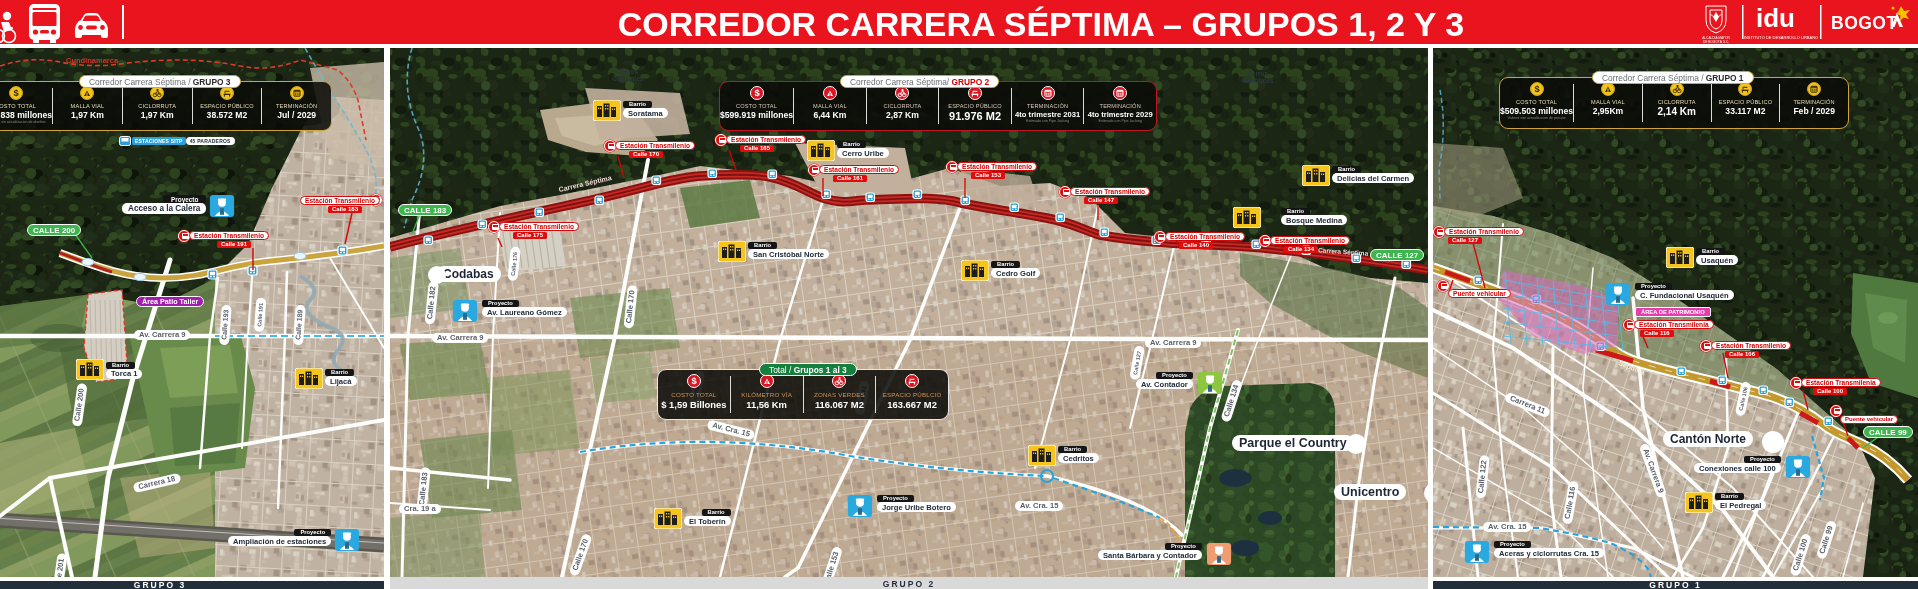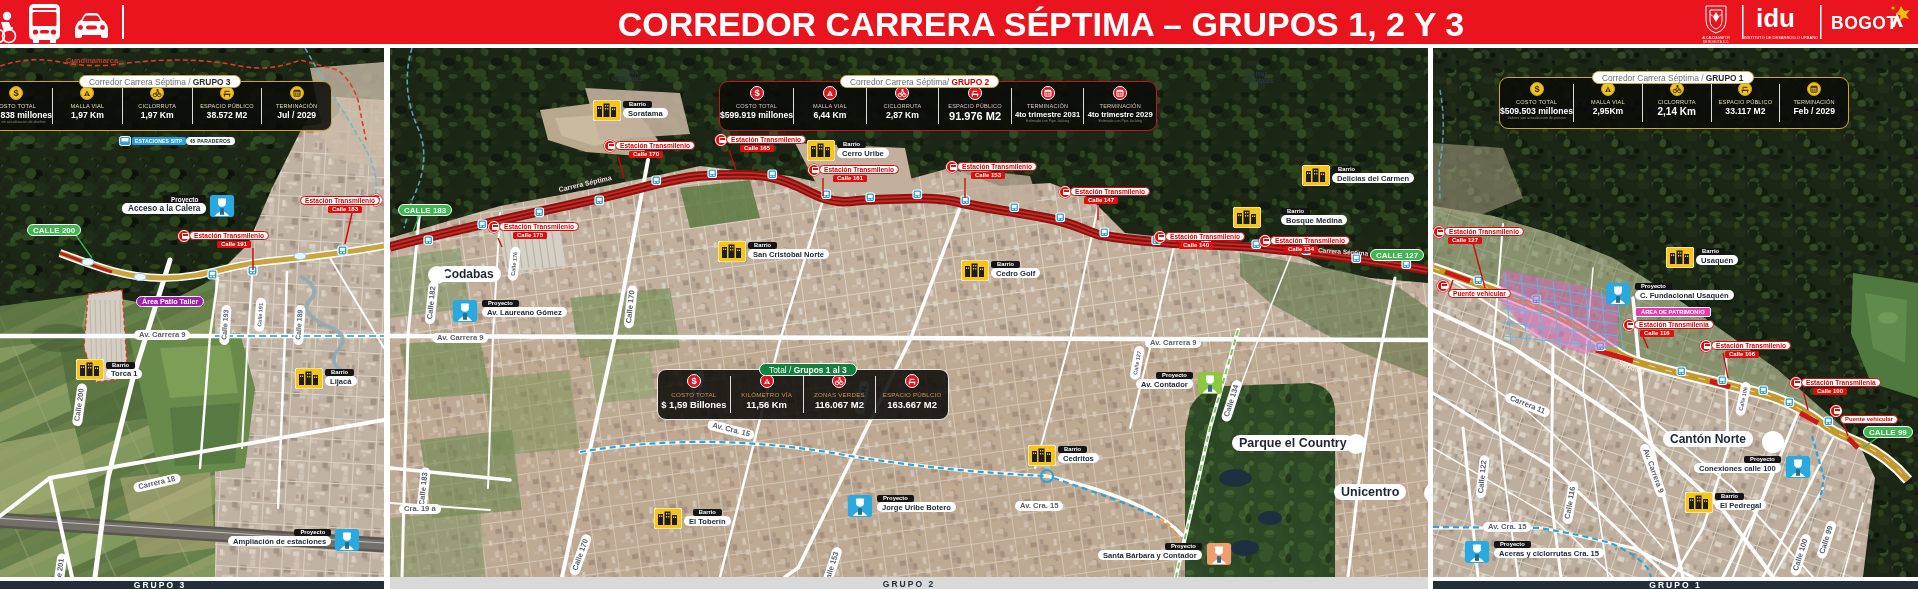--- a/index.html
+++ b/index.html
@@ -1140,21 +1140,21 @@
             <rect x="5" y="7.5" width="1.2" height="1.5"></rect>
             <rect x="7" y="7.5" width="1.2" height="1.5"></rect>
             <rect x="12" y="5" width="1.2" height="1.5"></rect>
             <rect x="14.2" y="5" width="1.2" height="1.5"></rect>
             <rect x="12" y="8" width="1.2" height="1.5"></rect>
             <rect x="14.2" y="8" width="1.2" height="1.5"></rect>
             <rect x="19" y="8.5" width="1.2" height="1.5"></rect>
             <rect x="21" y="8.5" width="1.2" height="1.5"></rect>
           </g>
         </svg>
-        <div style="display:flex;flex-direction:column;align-items:center;margin-left:2px;margin-top:1px">
+        <div style="display:flex;flex-direction:column;align-items:flex-end;margin-left:2px;margin-top:1px">
           <span class="btag">Barrio</span>
           <span class="bname">El Toberín</span>
         </div>
       </div>
       <div class="lbl" style="left:638px;top:397px;display:flex;align-items:flex-start">
         <svg width="28" height="21" viewBox="0 0 28 21" style="display:block">
           <rect x="0" y="0" width="28" height="21" rx="3" fill="#f5c41d" stroke="#fff" stroke-width="1"></rect>
           <g fill="#1d1d1d">
             <rect x="4" y="6" width="5" height="11"></rect>
             <rect x="10.5" y="3.5" width="6" height="13.5"></rect>

